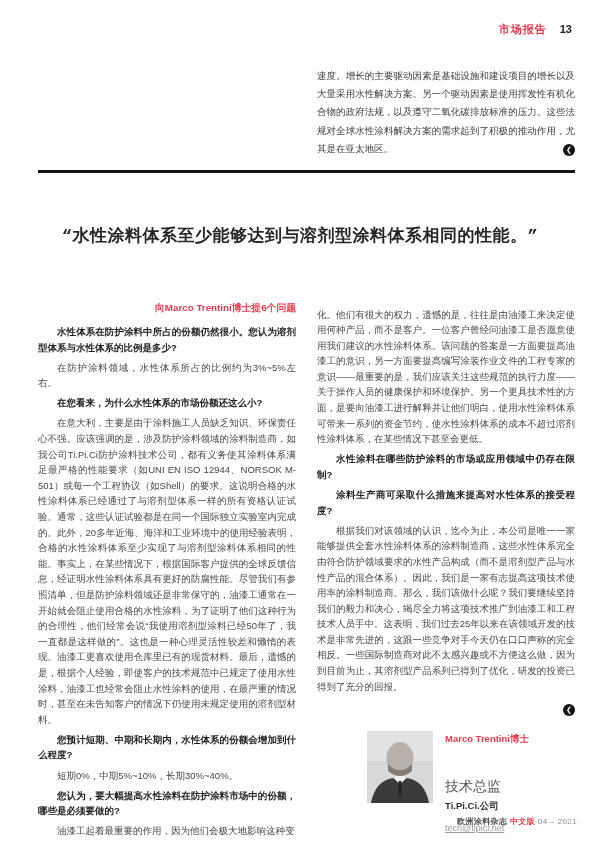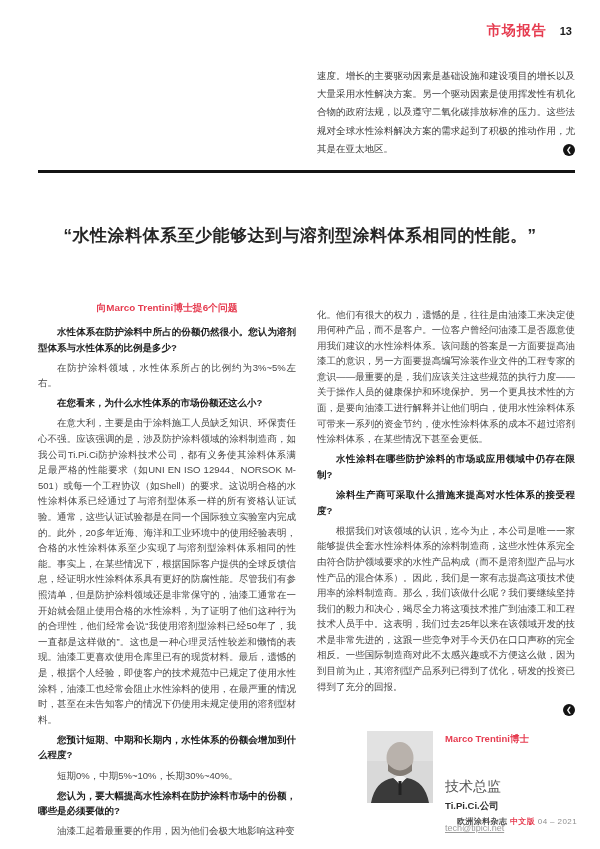--- a/index.html
+++ b/index.html
@@ -4,39 +4,39 @@
 <style>
   * { margin:0; padding:0; box-sizing:border-box; }
   html,body { background:#888; }
   .page {
     position:relative; width:600px; height:849px; margin:0 auto;
     background:#ffffff; overflow:hidden;
     font-family:"Liberation Sans","DejaVu Sans",sans-serif;
   }
   
   .header { position:absolute; top:22px; right:28px; display:flex; gap:13px; align-items:baseline; }
-  .section-label { color:#e63c50; font-weight:bold; font-size:14px; letter-spacing:1px; }
+  .section-label { color:#e63c50; font-weight:bold; font-size:11px; letter-spacing:1px; }
   .page-number { color:#1c1c1c; font-weight:bold; font-size:11px; }
 
   
   .intro-left  { position:absolute; left:38px;  top:67px; width:258px; }
   .intro-right { position:absolute; left:317px; top:67px; width:258px; }
   .intro-par { font-size:9.5px; line-height:18.2px; text-align:justify; color:#3d3d3d; }
 
   .rule { position:absolute; left:38px; top:170px; width:537px; height:3px; background:#141414; }
 
   .pull-quote {
     position:absolute; left:30px; top:224px; width:540px;
-    text-align:center; font-size:17px; font-weight:bold; color:#262626; letter-spacing:0.5px;
+    text-align:center; font-size:17px; font-weight:bold; color:#262626; letter-spacing:0.5px;font-family:Liberation Mono, monospace;
   }
 
   
   .col-left  { position:absolute; left:38px;  top:302px; width:258px; }
   .col-right { position:absolute; left:317px; top:302px; width:258px; }
-  .interview-heading { color:#e63c50; font-weight:bold; font-size:9.8px; text-align:center; margin-bottom:9px; }
+  .interview-heading { color:#e63c50; font-weight:bold; font-size:9.8px; text-align:right; margin-bottom:9px; }
   .col p { margin-top:4.5px; font-size:9.5px; line-height:15.6px; text-align:justify; text-indent:2em; }
   .col p.q { font-weight:bold; color:#1e1e1e; }
   .col p.a { color:#464646; }
   .col p.no-indent { text-indent:0; }
 
   .end-icon {
     display:inline-block; width:12px; height:12px; border-radius:50%;
     background:#141414; color:#ffffff; font-size:7px; line-height:12px;
     text-align:center; font-weight:bold; text-indent:0; vertical-align:middle;
   }

